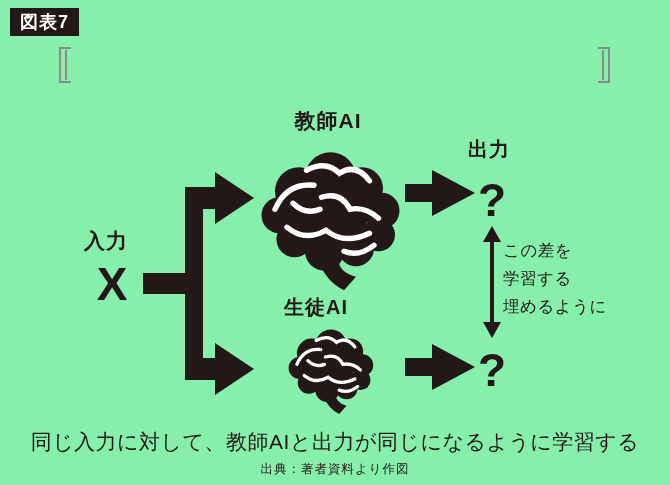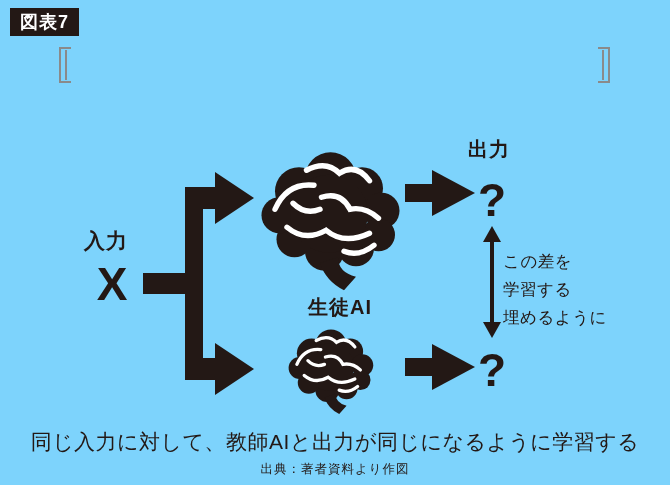--- a/index.html
+++ b/index.html
@@ -2,21 +2,21 @@
 <html lang="ja"><head>
 <meta charset="utf-8">
 <style>
   html,body{margin:0;padding:0;}
   body{
     width:670px;height:485px;background:#fff;
     font-family:"Liberation Sans","DejaVu Sans",sans-serif;
     --ink:#231815;--bracket:#8a8a8a;
     color:var(--ink);
   }
-  .stage{position:relative;width:670px;height:485px;background:#7dd3fc;overflow:hidden;}
+  .stage{position:relative;width:670px;height:485px;background:#86efac;overflow:hidden;}
   .abs{position:absolute;}
   .ctr{transform:translateX(-50%);white-space:nowrap;}
   .badge{
     left:10px;top:8px;background:var(--ink);color:#fff;
     font-size:18px;font-weight:bold;line-height:28px;height:28px;
     padding:0 10px;letter-spacing:1px;
   }
   .title{left:0;right:0;top:48px;text-align:center;font-size:24px;font-weight:bold;letter-spacing:1px;}
   .bracket{width:12px;height:36px;box-sizing:border-box;}
   .bracket:after{content:"";position:absolute;top:1px;bottom:1px;width:2px;background:var(--bracket);}
@@ -101,27 +101,28 @@
     <use href="#brain"></use>
   </svg>
 
   <svg class="abs" style="left:284px;top:322px" width="92" height="93" viewBox="0 0 100 101">
     <use href="#brain"></use>
   </svg>
 
   <div class="abs lbl ctr" style="left:106px;top:227px">入力</div>
   <div class="abs bigx ctr" style="left:112px;top:261px">X</div>
 
-  <div class="abs lbl ctr" style="left:340px;top:294px;font-size:20px">生徒AI</div>
+  <div class="abs lbl ctr" style="left:328px;top:107px">教師AI</div>
+  <div class="abs lbl ctr" style="left:316px;top:294px;font-size:20px">生徒AI</div>
 
   <div class="abs lbl ctr" style="left:489px;top:136px;font-size:20px">出力</div>
   <div class="abs qmark ctr" style="left:492px;top:177px">?</div>
   <div class="abs qmark ctr" style="left:492px;top:347px">?</div>
 
-  <div class="abs gapnote" style="left:503px;top:247px">
+  <div class="abs gapnote" style="left:503px;top:236px">
     <div>この差を</div>
     <div>学習する</div>
     <div>埋めるように</div>
   </div>
 
   <div class="abs source">出典：著者資料より作図</div>
   <div class="abs caption">同じ入力に対して、教師AIと出力が同じになるように学習する</div>
 
 </div>
 

